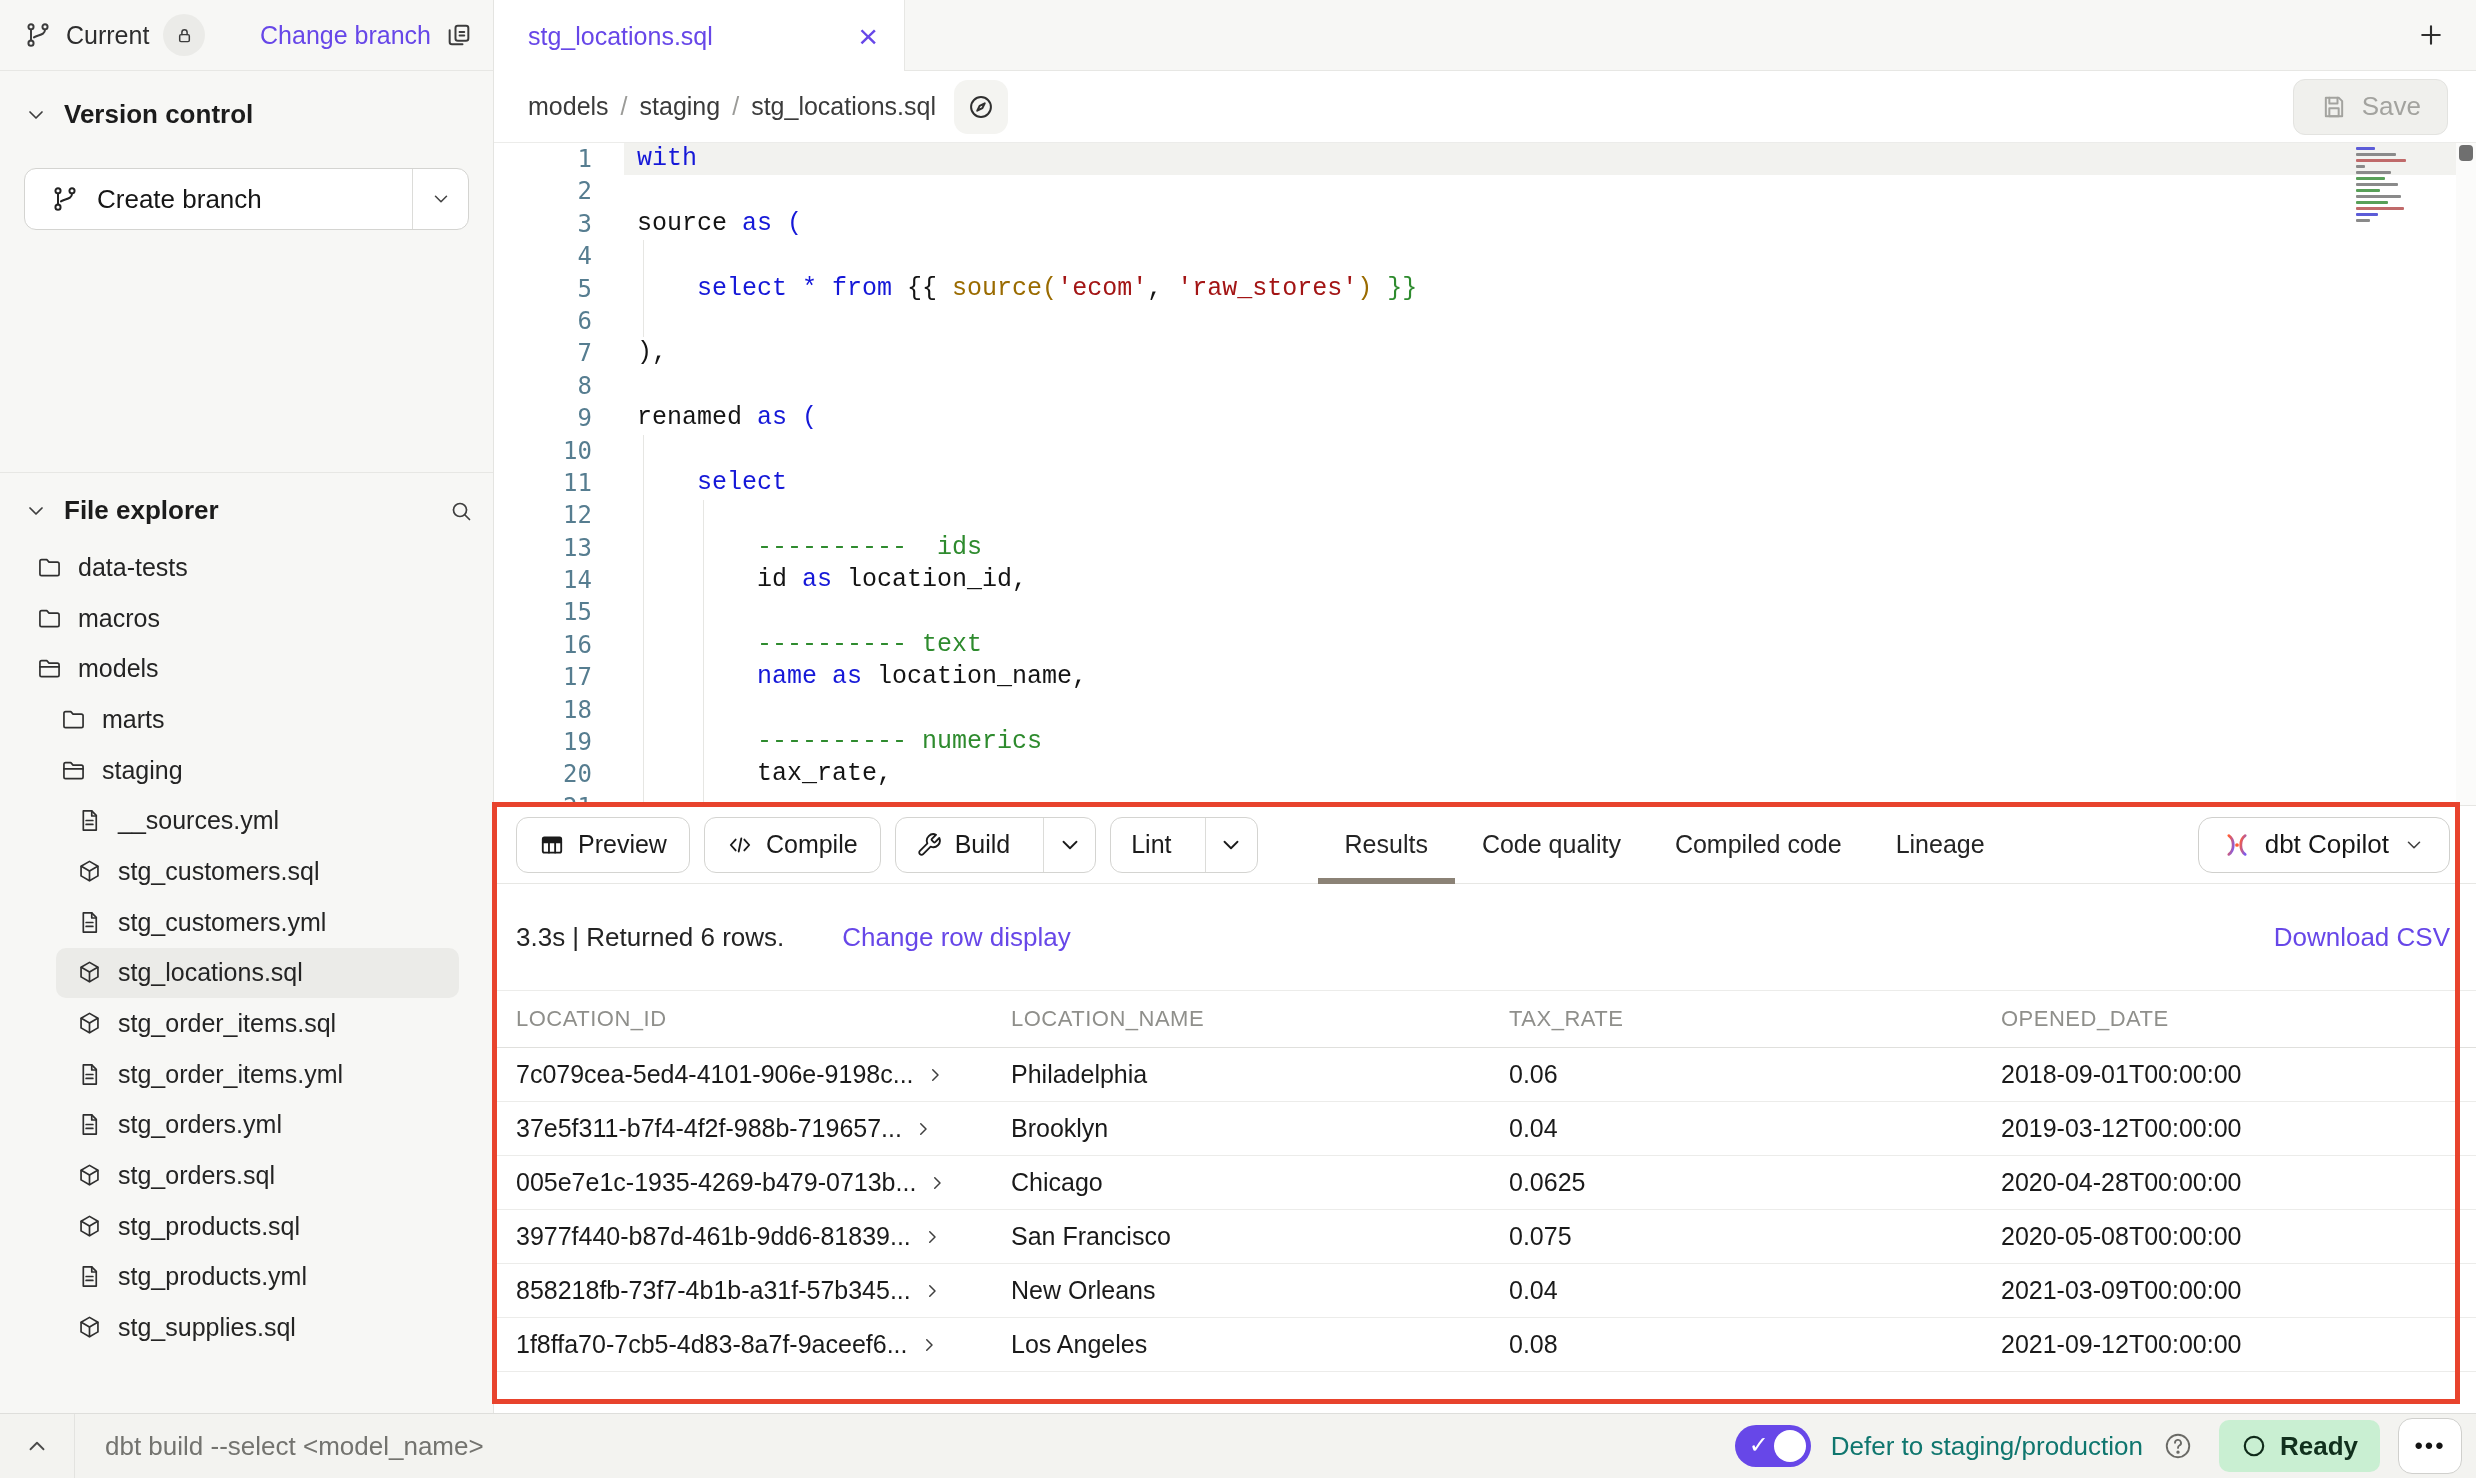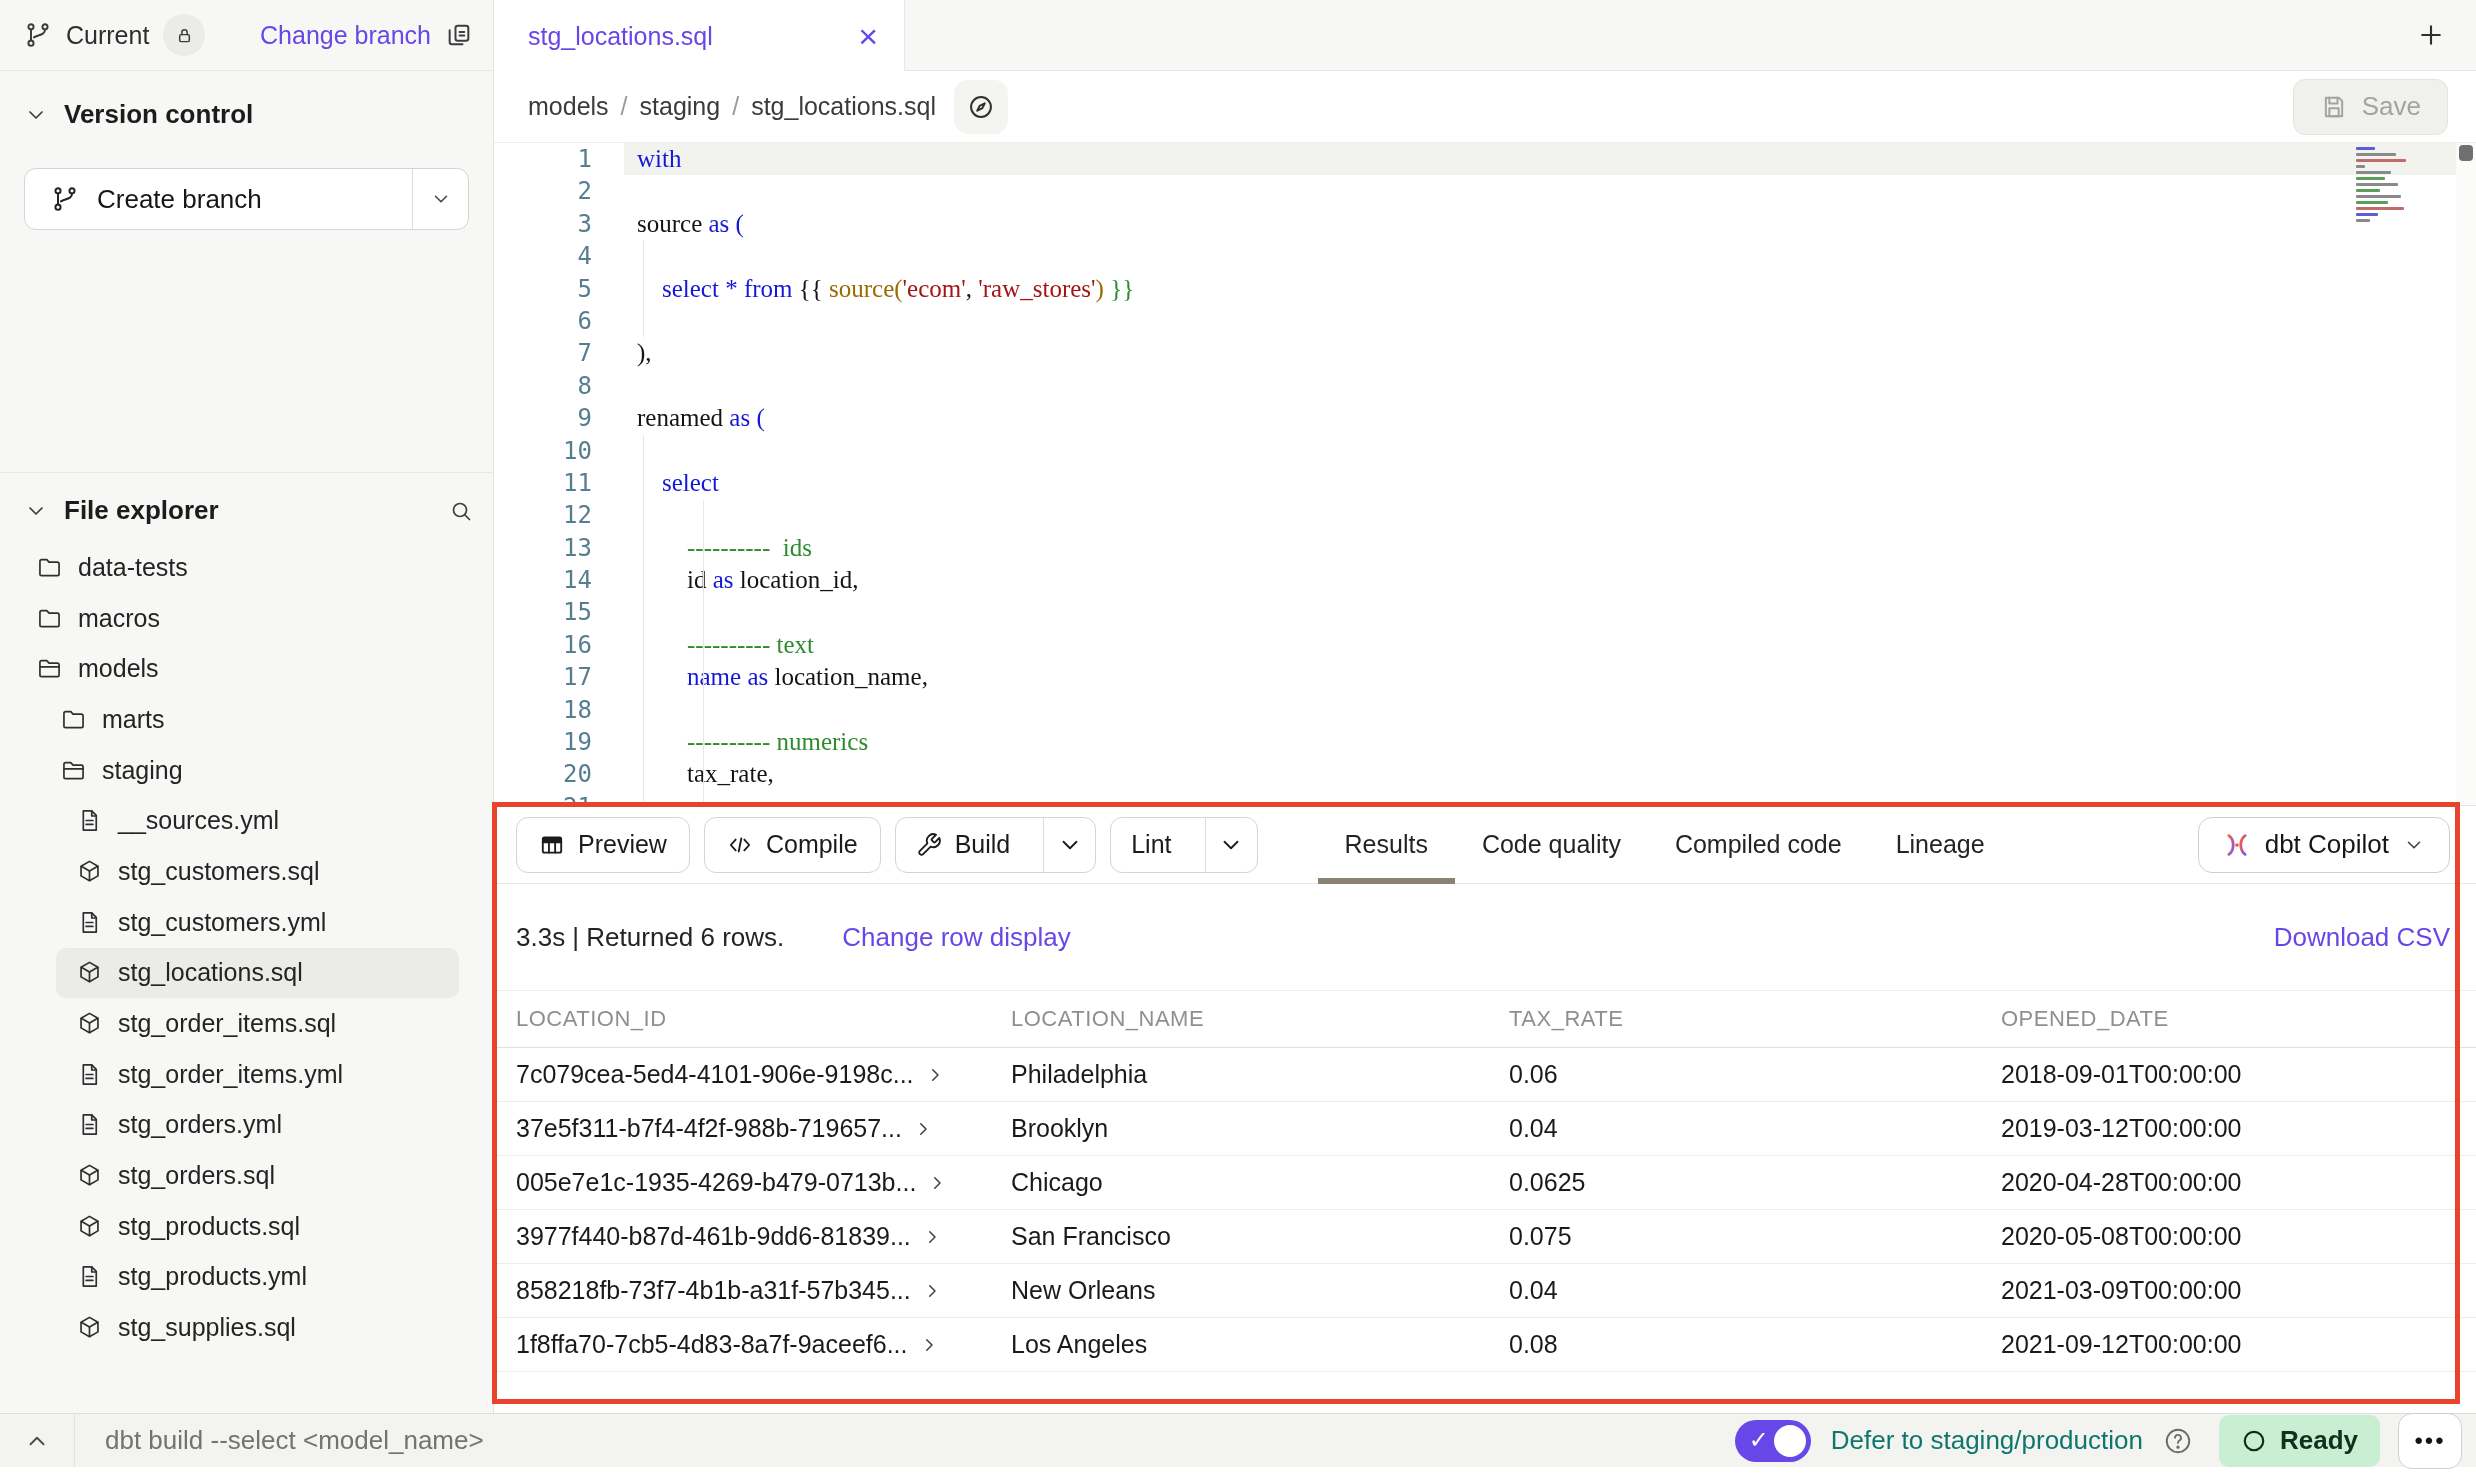--- a/index.html
+++ b/index.html
@@ -60,21 +60,21 @@
                justify-content:center;color:#2f2f2f;cursor:pointer}
   .save-btn{margin-left:auto;height:56px;padding:0 26px;display:flex;align-items:center;gap:14px;background:#f0f0ed;
             border:1px solid #e3e3e0;border-radius:12px;font-size:26px;color:#a3a39f;font-family:inherit}
   .save-btn .ic{color:#a3a39f}
 
   
   .editor{flex:1;position:relative;overflow:hidden;background:#fff}
   .code-row{display:flex;height:32.4px}
   .ln{width:130px;padding-right:32px;text-align:right;flex:0 0 auto;
       font-family:"DejaVu Sans Mono",monospace;font-size:24px;line-height:32.4px;color:#567d90}
-  .code{flex:1;padding-left:13px;font-family:Liberation Serif, serif;font-size:25px;line-height:32.4px;
+  .code{flex:1;padding-left:13px;font-family:Liberation Mono, monospace;font-size:25px;line-height:32.4px;
         white-space:pre;color:#141414}
   .code-row.current .code{background:#f2f2ef}
   .tk-kw{color:#1518d8}
   .tk-str{color:#a31515}
   .tk-cm{color:#2e8b2e}
   .tk-fn{color:#9a6b00}
   .tk-pl{color:#141414}
   .guide{position:absolute;width:1px;background:#e6e6e3}
   .g1{left:149px;top:97px;height:97px}
   .g2{left:149px;top:292px;height:370px}
@@ -108,21 +108,21 @@
   .pinfo .mlg{margin-left:58px}
   .pinfo .link{font-size:26px}
   .trow{display:grid;grid-template-columns:495px 498px 492px 1fr;align-items:center;height:54px;padding-left:22px;
         border-bottom:1px solid #ececea;font-size:25px;color:#1a1a1a}
   .trow.thead{height:57px;font-size:22px;color:#8f8f8b;letter-spacing:.5px;border-bottom:1px solid #e0e0dd}
   .cell-id{display:flex;align-items:center;gap:12px;padding-right:30px}
   .cell-id .ic{color:#3f3f3f}
   .cell-id .ic svg{width:18px;height:18px;stroke-width:2}
 
   
-  .statusbar{position:absolute;left:0;top:1413px;width:2476px;height:54px;background:#f3f3f0;
+  .statusbar{position:absolute;left:0;top:1413px;width:2476px;height:65px;background:#f3f3f0;
              border-top:1px solid #dededb;display:flex;align-items:center;padding-right:14px}
   .sb-collapse{width:74px;align-self:stretch;display:flex;align-items:center;justify-content:center;color:#4a4a4a;cursor:pointer}
   .sb-collapse svg{width:26px;height:26px}
   .cmd{flex:1;align-self:stretch;border-left:1px solid #e3e3e0;display:flex;align-items:center;
        padding-left:30px;font-size:26px;color:#73736f}
   .defer{display:flex;align-items:center;gap:20px;margin-right:26px}
   .toggle{position:relative;width:76px;height:42px;border-radius:21px;background:#6747e8;flex:0 0 auto;cursor:pointer}
   .toggle .check{position:absolute;left:14px;top:50%;transform:translateY(-52%);color:#fff;font-size:24px}
   .toggle .knob{position:absolute;right:5px;top:5px;width:32px;height:32px;border-radius:50%;background:#fff}
   .defer-label{font-size:26px;color:#0f766e}

